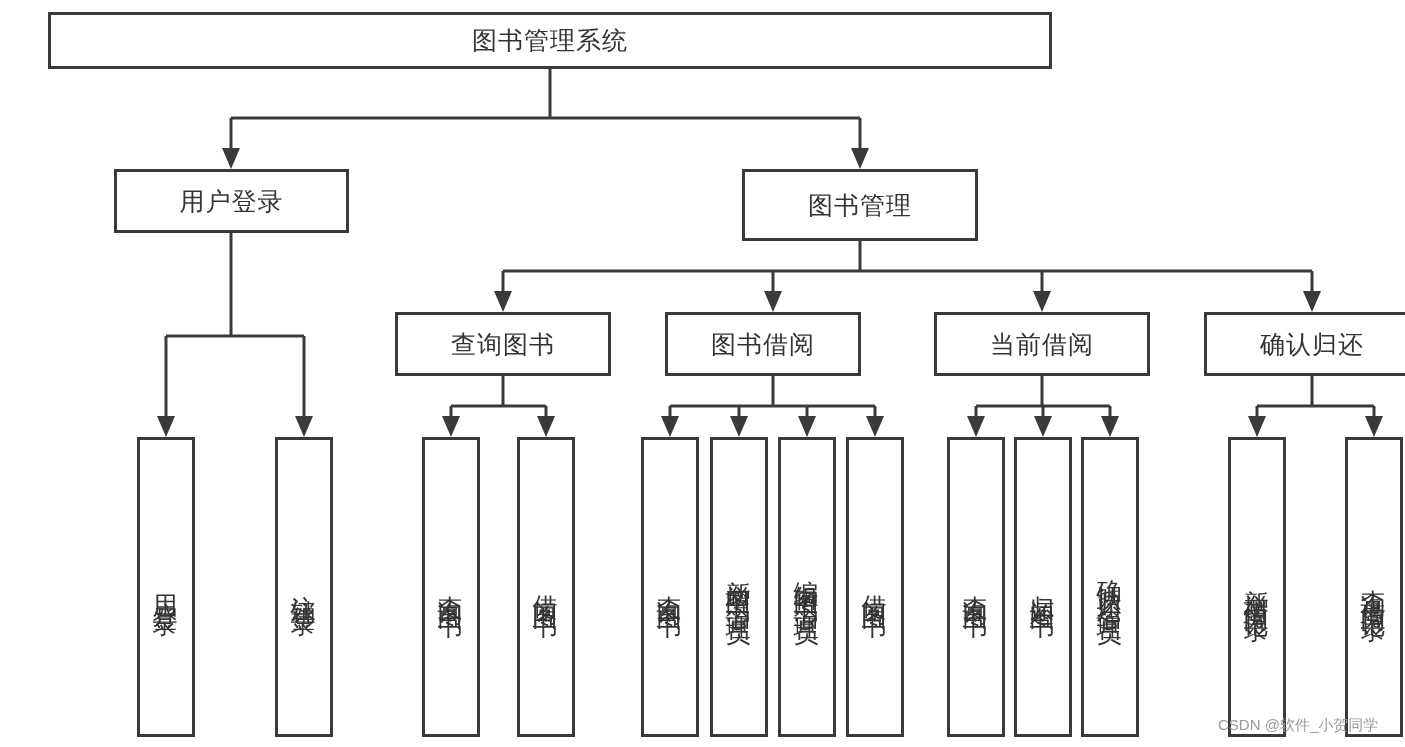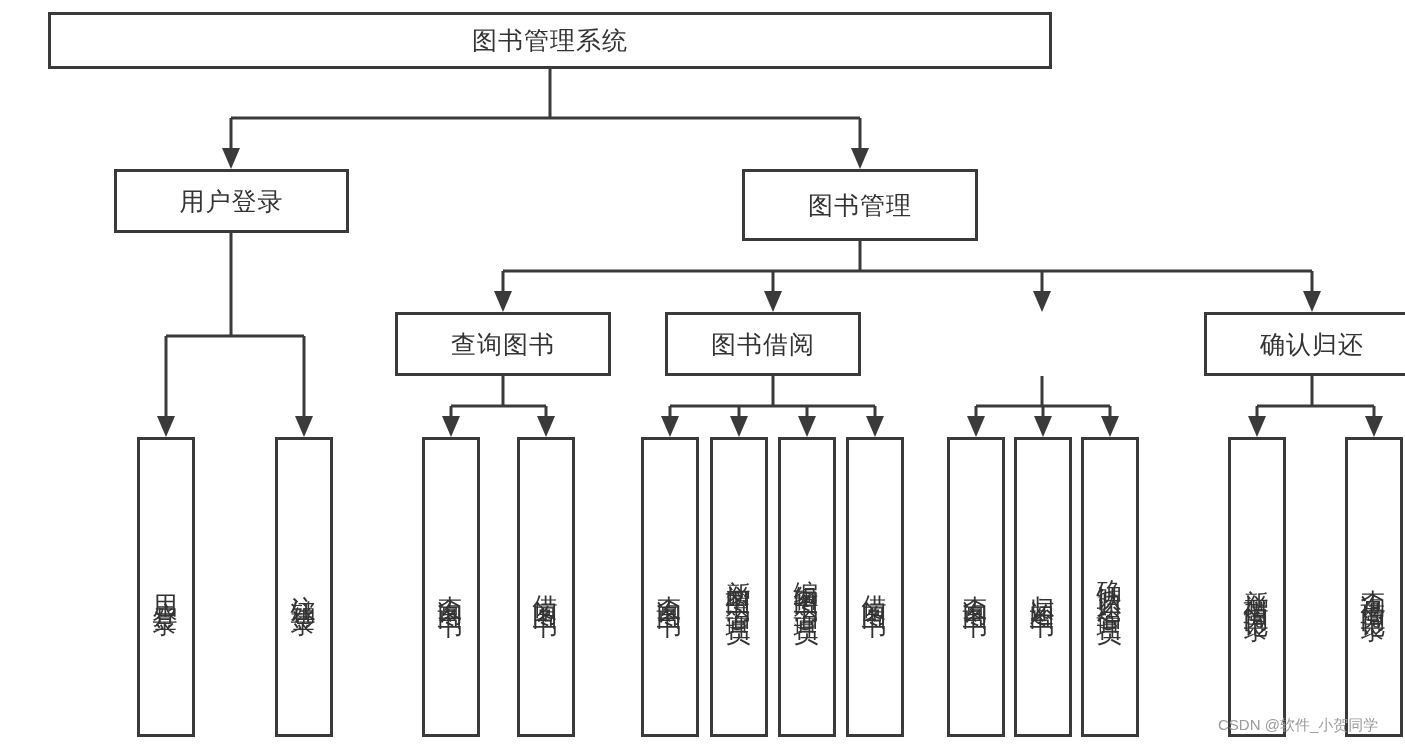--- a/index.html
+++ b/index.html
@@ -72,20 +72,21 @@
     <polygon class="ar" points="1333,416 1351,416 1342,437"></polygon>
   </svg>
 
   <div class="box h" style="left:16px;top:12px;width:1004px;height:57px">图书管理系统</div>
 
   <div class="box h" style="left:82px;top:169px;width:235px;height:64px">用户登录</div>
   <div class="box h" style="left:710px;top:169px;width:236px;height:72px">图书管理</div>
 
   <div class="box h" style="left:363px;top:312px;width:216px;height:64px">查询图书</div>
   <div class="box h" style="left:633px;top:312px;width:196px;height:64px">图书借阅</div>
+  <div class="box h" style="left:902px;top:312px;width:216px;height:64px">当前借阅</div>
   <div class="box h" style="left:1172px;top:312px;width:216px;height:64px">确认归还</div>
 
   <div class="box v" style="left:105px;top:437px;width:58px;height:300px">用户登录</div>
   <div class="box v" style="left:243px;top:437px;width:58px;height:300px">注销登录</div>
 
   <div class="box v" style="left:390px;top:437px;width:58px;height:300px">查询图书</div>
   <div class="box v" style="left:485px;top:437px;width:58px;height:300px">借阅图书</div>
 
   <div class="box v" style="left:609px;top:437px;width:58px;height:300px">查询图书</div>
   <div class="box v" style="left:678px;top:437px;width:58px;height:300px">新增图书（管理员）</div>

